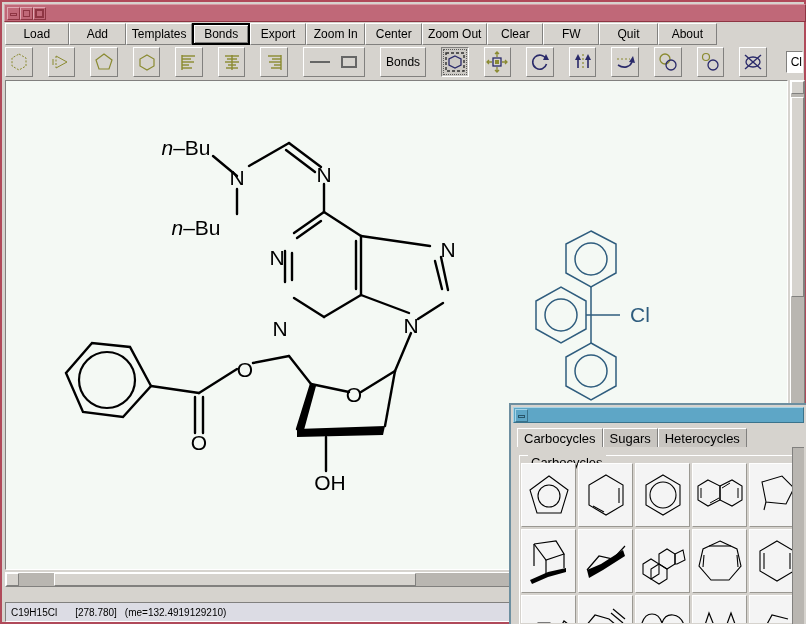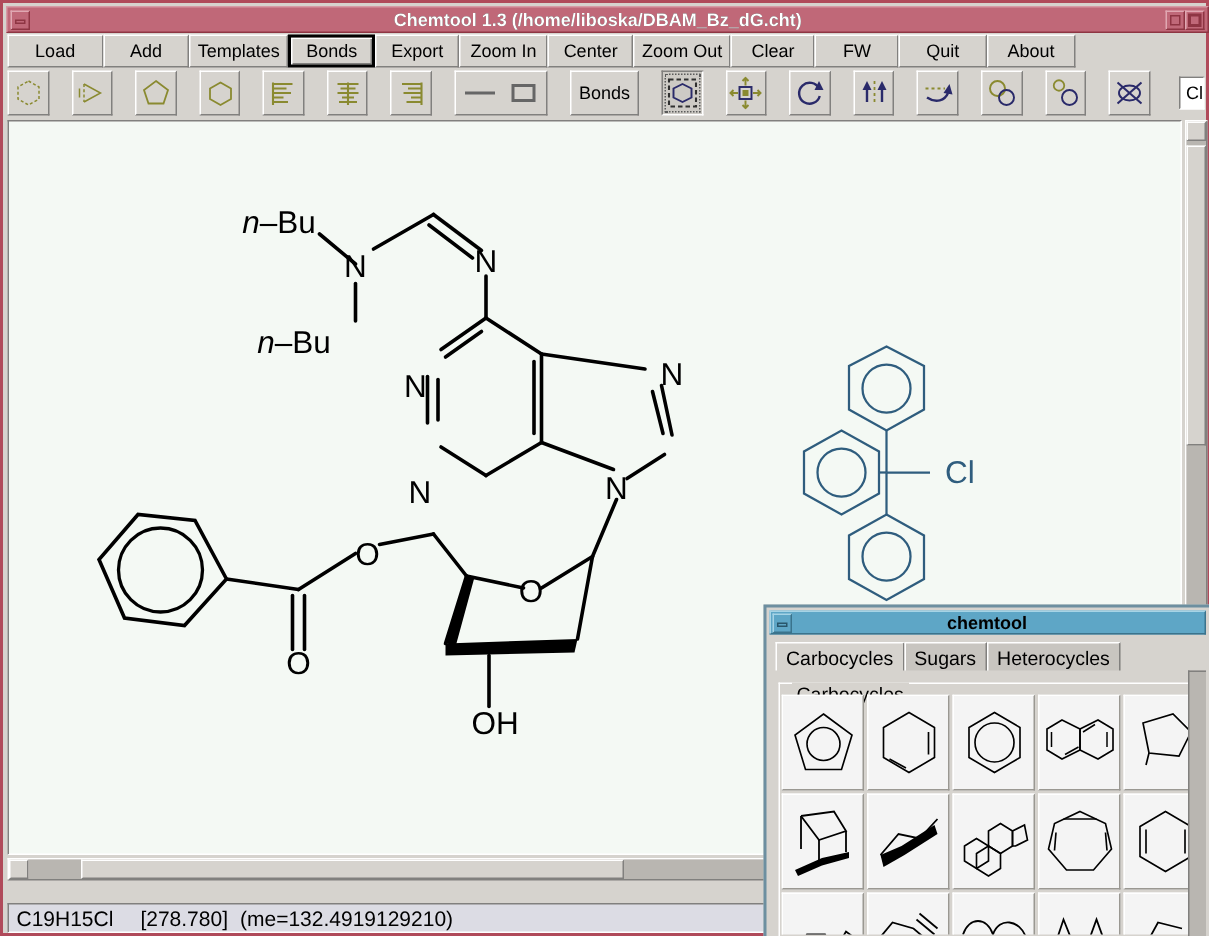--- a/index.html
+++ b/index.html
@@ -141,21 +141,21 @@
   }
 
   
   .statusbar{
     position:absolute;left:3px;top:600px;width:800px;height:20px;
     background:#dcdce4;
     border-top:1px solid #81807e;border-left:1px solid #81807e;
     border-bottom:1px solid #ffffff;border-right:1px solid #ffffff;
     box-sizing:border-box;
     display:flex;align-items:center;padding-left:5px;
-    font-size:14px;color:#000;
+    font-size:10px;color:#000;
   }
   .statusbar .st-sp{display:inline-block;}
 
   
   .tplwin{
     position:absolute;left:507px;top:401px;width:299px;height:223px;
     background:#d6d3ce;
     border:2px solid #6d8fa0;box-sizing:border-box;
     overflow:hidden;
   }
@@ -227,21 +227,20 @@
 </head>
 <body>
 
 <div id="app">
   <div class="winframe">
 
     <div class="titlebar">
       <div class="tbtn left">
         <span class="glyph glyph-min"></span>
       </div>
-      <div class="tb-title">Chemtool 1.3 (/home/liboska/DBAM_Bz_dG.cht)</div>
       <div class="tbtn">
         <span class="glyph glyph-max"></span>
       </div>
       <div class="tbtn right">
         <span class="glyph glyph-max2"></span>
       </div>
     </div>
 
     <div class="menubar">
       <div class="mbtn" style="width:75px">Load</div>
@@ -530,21 +529,20 @@
       <span class="st-sp">[278.780]</span>
       <span style="width:8px"></span>
       <span class="st-sp">(me=132.4919129210)</span>
     </div>
 
     <div class="tplwin">
       <div class="tpltitle">
         <div class="tbtn2">
           <span class="glyph-min2"></span>
         </div>
-        <div class="tt-text">chemtool</div>
         <div style="width:15px"></div>
       </div>
 
       <div class="tabrow">
         <div class="tab active">Carbocycles</div>
         <div class="tab">Sugars</div>
         <div class="tab">Heterocycles</div>
       </div>
 
       <div class="tplbody">

